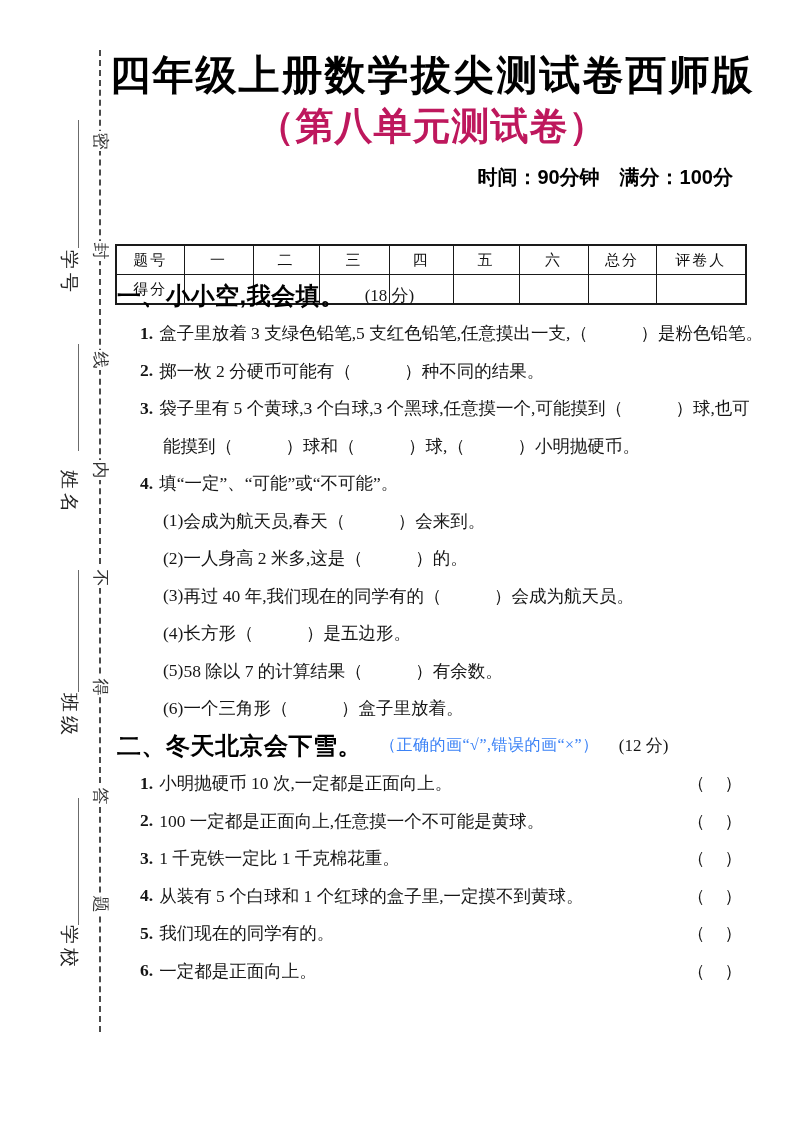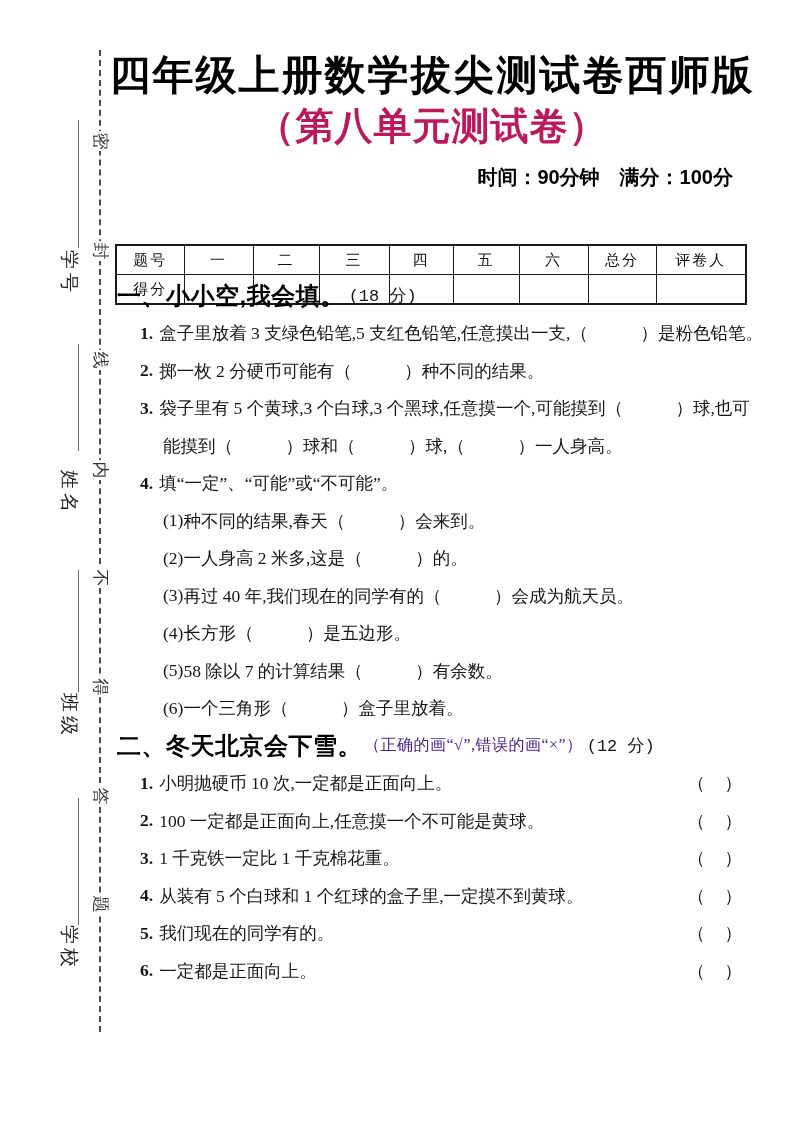--- a/index.html
+++ b/index.html
@@ -70,22 +70,22 @@
   .line {
     display:flex; align-items:center; height:37.5px;
     white-space:nowrap; font-size:17.5px; color:#151515;
   }
   .ind1 { padding-left:23px; }
   .ind2 { padding-left:46px; }
   .sec-title {
     font-family:"Liberation Sans","DejaVu Sans",sans-serif;
     font-weight:bold; font-size:24px; color:#000; letter-spacing:0.5px;
   }
-  .sec-points { font-size:17px; margin-left:4px; color:#151515;font-family:Liberation Mono, monospace; }
-  .sec-note { font-size:16px; margin-left:2px; color:#4c1d95; letter-spacing:0.5px; }
+  .sec-points { font-size:17px; margin-left:20px; color:#151515; }
+  .sec-note { font-size:16px; margin-left:18px; color:#3b82f6; letter-spacing:0.5px; }
   .qnum { font-weight:bold; margin-right:6px; }
   .qnum.plain { font-weight:normal; margin-right:0; }
   .bracket { margin-left:auto; padding-right:4px; letter-spacing:1px; }
 </style>
 </head>
 <body>
 
 <div class="page">
 
   <div>
@@ -167,30 +167,30 @@
       </div>
       <div class="line ind1">
         <span class="qnum">2.</span>
           <span>掷一枚 2 分硬币可能有（　　　）种不同的结果。</span>
       </div>
       <div class="line ind1">
         <span class="qnum">3.</span>
           <span>袋子里有 5 个黄球,3 个白球,3 个黑球,任意摸一个,可能摸到（　　　）球,也可</span>
       </div>
       <div class="line ind2">
-        <span>能摸到（　　　）球和（　　　）球,（　　　）一人身高。</span>
+        <span>能摸到（　　　）球和（　　　）球,（　　　）小明抛硬币。</span>
       </div>
       <div class="line ind1">
         <span class="qnum">4.</span>
           <span>填“一定”、“可能”或“不可能”。</span>
       </div>
 
       <div class="line ind2">
         <span class="qnum plain">(1)</span>
-          <span>种不同的结果,春天（　　　）会来到。</span>
+          <span>会成为航天员,春天（　　　）会来到。</span>
       </div>
       <div class="line ind2">
         <span class="qnum plain">(2)</span>
           <span>一人身高 2 米多,这是（　　　）的。</span>
       </div>
       <div class="line ind2">
         <span class="qnum plain">(3)</span>
           <span>再过 40 年,我们现在的同学有的（　　　）会成为航天员。</span>
       </div>
       <div class="line ind2">

